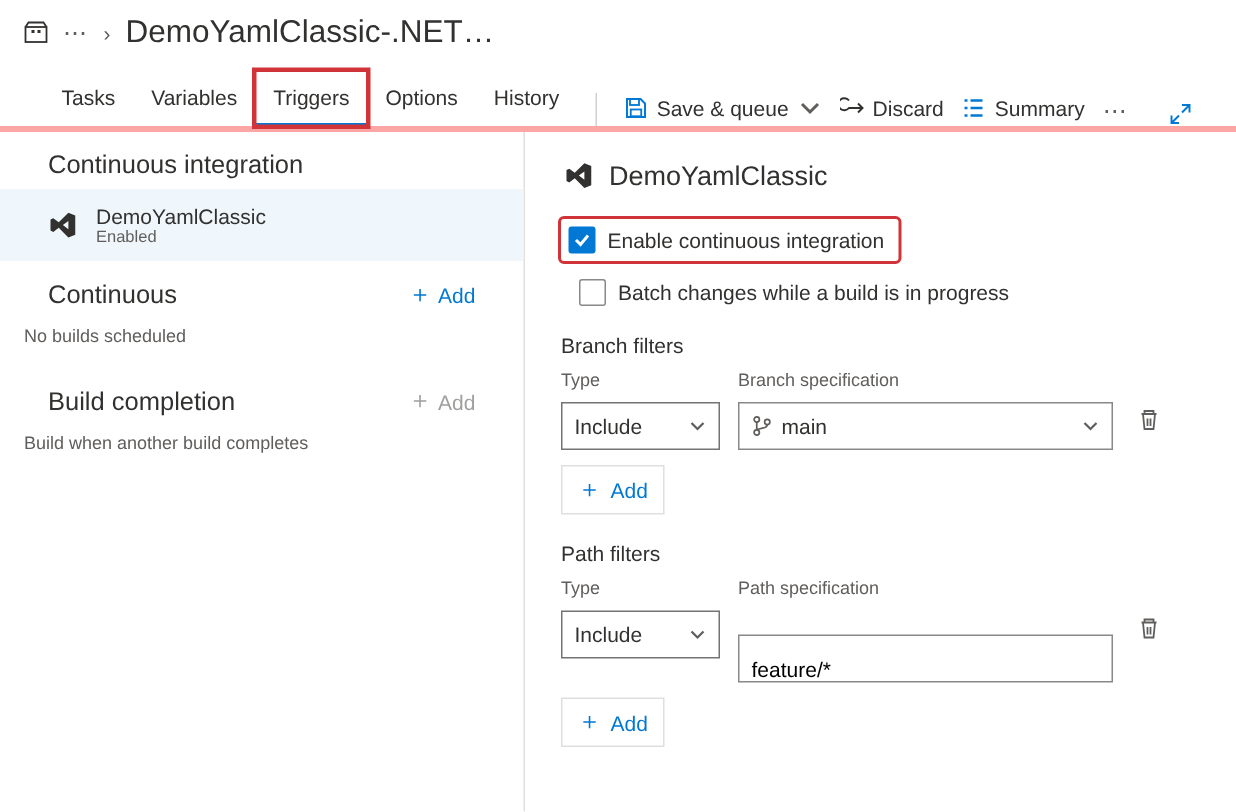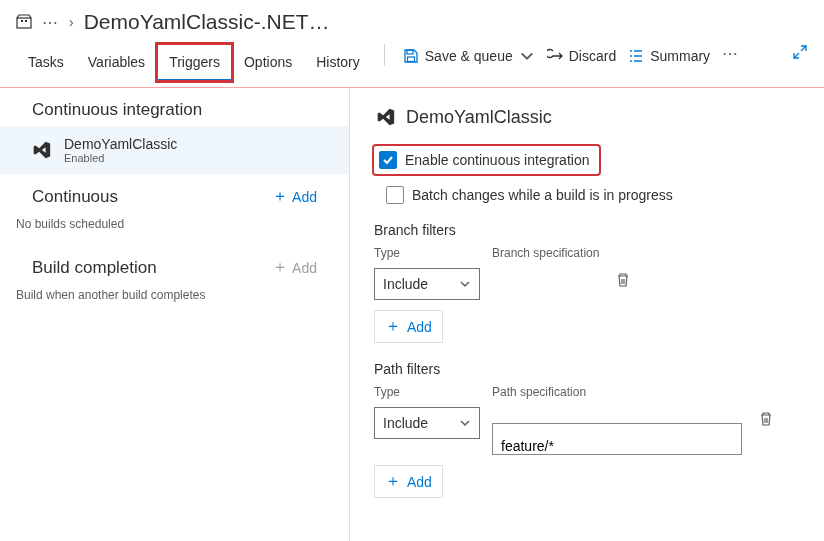--- a/index.html
+++ b/index.html
@@ -4,21 +4,21 @@
   <style>
     * { box-sizing: border-box; margin: 0; padding: 0; font-family: "Segoe UI", -apple-system, sans-serif; }
     body { width: 824px; height: 541px; background: #fff; color: #323130; font-size: 14px; overflow: hidden; }
     
     .breadcrumb-bar { display: flex; align-items: center; padding: 8px 16px; gap: 10px; height: 44px; }
     .breadcrumb-icon { width: 16px; height: 16px; color: #323130; }
     .breadcrumb-dots { color: #605e5c; font-size: 16px; letter-spacing: 1px; cursor: pointer; }
     .breadcrumb-sep { color: #605e5c; font-size: 14px; }
     .breadcrumb-title { font-size: 21px; font-weight: 400; color: #323130; }
     
-    .tabs-bar { display: flex; align-items: flex-start; padding: 0 16px; border-bottom: 1px solid #fca5a5; height: 44px; gap: 0; }
+    .tabs-bar { display: flex; align-items: flex-end; padding: 0 29px; border-bottom: 4px solid #fca5a5; height: 44px; gap: 0; }
     .tab { padding: 10px 12px 9px; cursor: pointer; font-size: 14px; color: #323130; border-bottom: 2px solid transparent; }
     .tab.active { border-bottom-color: #0078d4; font-weight: 400; }
     .tab.highlighted { outline: 3px solid #d13438; outline-offset: -1px; }
     .toolbar-sep { width: 1px; height: 22px; background: #d1d1d1; margin: 0 12px; }
     .toolbar-btn { display: inline-flex; align-items: center; gap: 6px; cursor: pointer; padding: 4px 6px; color: #323130; }
     .toolbar-btn svg { width: 16px; height: 16px; }
     .toolbar-right { margin-left: auto; display: flex; align-items: center; gap: 10px; }
     
     .main { display: flex; height: calc(541px - 88px); }
     .sidebar { width: 350px; border-right: 1px solid #e1dfdd; overflow-y: auto; }
@@ -174,20 +174,34 @@
         <span class="field-label">Type</span>
         <div class="select-box">
           <span>Include</span>
           <svg class="chev" viewBox="0 0 12 12">
               <path d="M2 4l4 4 4-4" stroke="#605e5c" stroke-width="1.5" fill="none"></path>
             </svg>
         </div>
       </div>
       <div class="field-col">
         <span class="field-label">Branch specification</span>
+        <div class="branch-box">
+          <span class="branch-left">
+            <svg width="14" height="14" viewBox="0 0 16 16">
+                <circle cx="4" cy="3" r="2" fill="none" stroke="#605e5c" stroke-width="1.3"></circle>
+                <circle cx="4" cy="13" r="2" fill="none" stroke="#605e5c" stroke-width="1.3"></circle>
+                <circle cx="12" cy="5" r="2" fill="none" stroke="#605e5c" stroke-width="1.3"></circle>
+                <path d="M4 5v6M12 7c0 3-4 2-8 4" fill="none" stroke="#605e5c" stroke-width="1.3"></path>
+              </svg>
+            <span>main</span>
+          </span>
+          <svg class="chev" viewBox="0 0 12 12">
+              <path d="M2 4l4 4 4-4" stroke="#605e5c" stroke-width="1.5" fill="none"></path>
+            </svg>
+        </div>
       </div>
       <svg class="trash-icon" width="16" height="16" viewBox="0 0 16 16">
           <path d="M3 4h10M5 4V2h6v2M4 4l1 10h6l1-10M7 7v5M9 7v5" stroke="#605e5c" stroke-width="1.2" fill="none"></path>
         </svg>
     </div>
     <div class="add-btn">
       <span class="add-plus">＋</span>
       <span>Add</span>
     </div>
     

